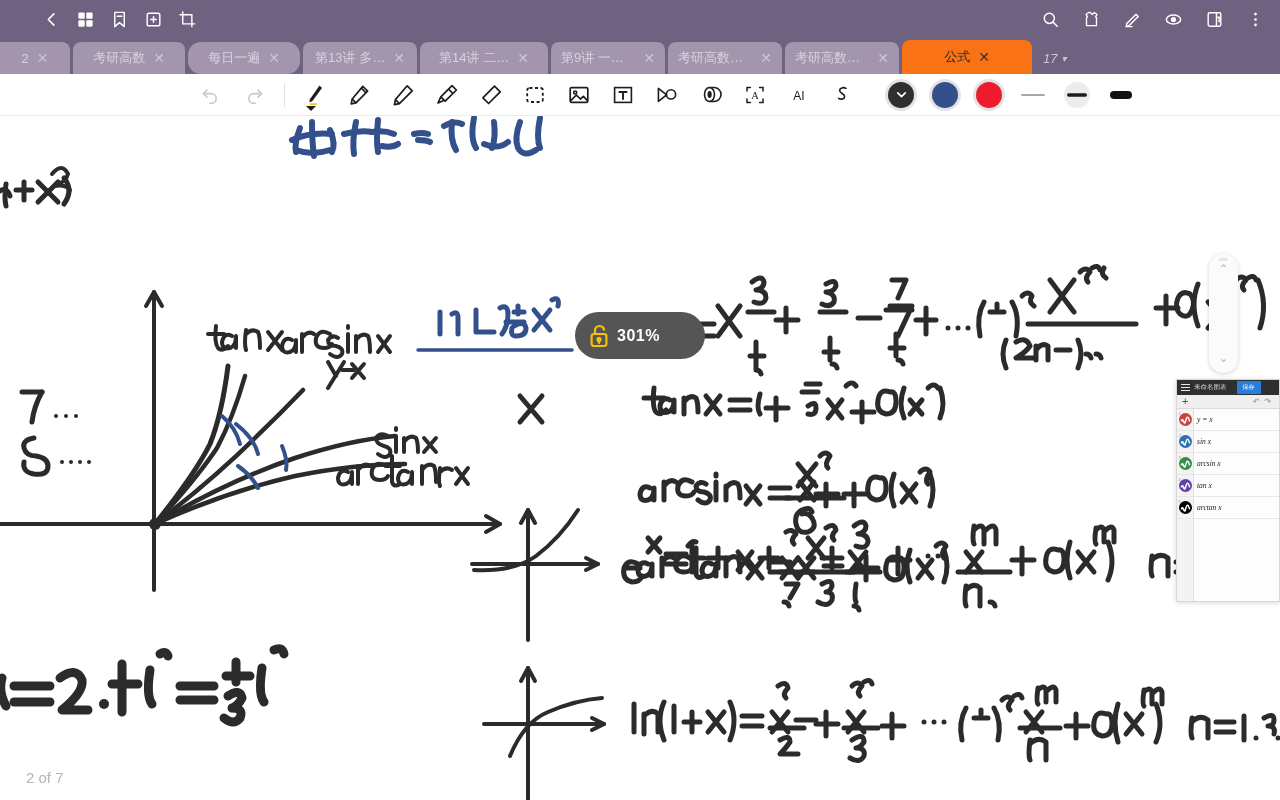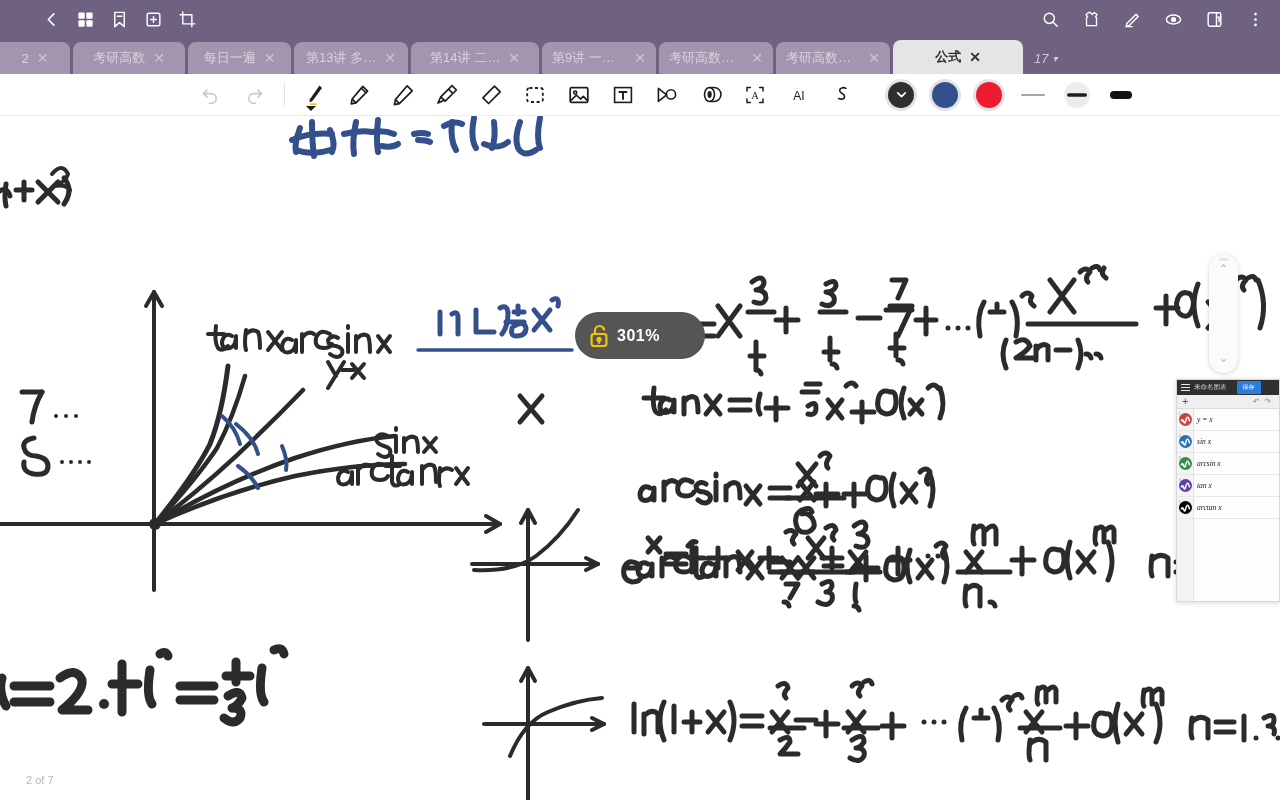--- a/index.html
+++ b/index.html
@@ -32,21 +32,21 @@
   .tab {
     position: relative; height: 32px; display: flex; align-items: center;
     justify-content: center; gap: 8px;
     background: #a295ad; color: #d9d2de;
     border-radius: 8px 8px 0 0; font-size: 13px;
     padding: 0 10px; margin-right: 3px; white-space: nowrap;
     cursor: pointer; overflow: hidden;
   }
   .tab .tab-label { overflow: hidden; text-overflow: ellipsis; }
   .tab .tab-close { font-size: 14px; color: #cdc5d3; line-height: 1; flex: 0 0 auto; }
-  .tab.active { background: #e5e5e5; color: #2b2b2b; font-weight: bold; height: 34px; text-align: right; }
+  .tab.active { background: #f97316; color: #2b2b2b; font-weight: normal; height: 34px; text-align: right; }
   .tab.active .tab-close { color: #333; }
   .tab.first { border-radius: 0 8px 0 0; }
   .tabcount {
     display: flex; align-items: center; gap: 4px; color: #cdc5d3;
     font-size: 13px; padding: 0 8px; height: 32px; cursor: pointer; font-style: italic;
   }
 
   
   .toolbar {
     position: absolute; top: 74px; left: 0; width: 1280px; height: 42px;
@@ -70,21 +70,21 @@
   .thickline { width: 26px; height: 26px; margin: 0 9px; display: flex;
                align-items: center; justify-content: center; cursor: pointer; }
 
   
   .canvas { position: absolute; top: 116px; left: 0; width: 1280px; height: 684px;
             background: #ffffff; overflow: hidden; }
   .ink { position: absolute; top: 0; left: 0; }
 
   
   .pageind { position: absolute; left: 26px; bottom: 14px; color: #b5b5b5;
-             font-size: 11px; }
+             font-size: 15px; }
 
   
   .zoombadge {
     position: absolute; left: 575px; top: 196px; height: 47px; width: 130px;
     background: #555555; border-radius: 24px; display: flex; align-items: center;
     gap: 8px; padding: 0 14px; cursor: pointer;
   }
   .zoombadge .zval { color: #ffffff; font-size: 16px; font-weight: bold; letter-spacing: .5px;}
 
   
@@ -214,21 +214,21 @@
 
   <div class="tabstrip" id="tabstrip">
       <div class="tab first" style="width: 70px;">
         <span class="tab-label">2</span>
         <span class="tab-close">✕</span>
       </div>
       <div class="tab" style="width: 112px;">
         <span class="tab-label">考研高数</span>
         <span class="tab-close">✕</span>
       </div>
-      <div class="tab" style="width: 103px;">
+      <div class="tab" style="width: 112px; border-radius: 13px;">
         <span class="tab-label">每日一遍</span>
         <span class="tab-close">✕</span>
       </div>
       <div class="tab" style="width: 114px;">
         <span class="tab-label">第13讲 多…</span>
         <span class="tab-close">✕</span>
       </div>
       <div class="tab" style="width: 128px;">
         <span class="tab-label">第14讲 二…</span>
         <span class="tab-close">✕</span>

